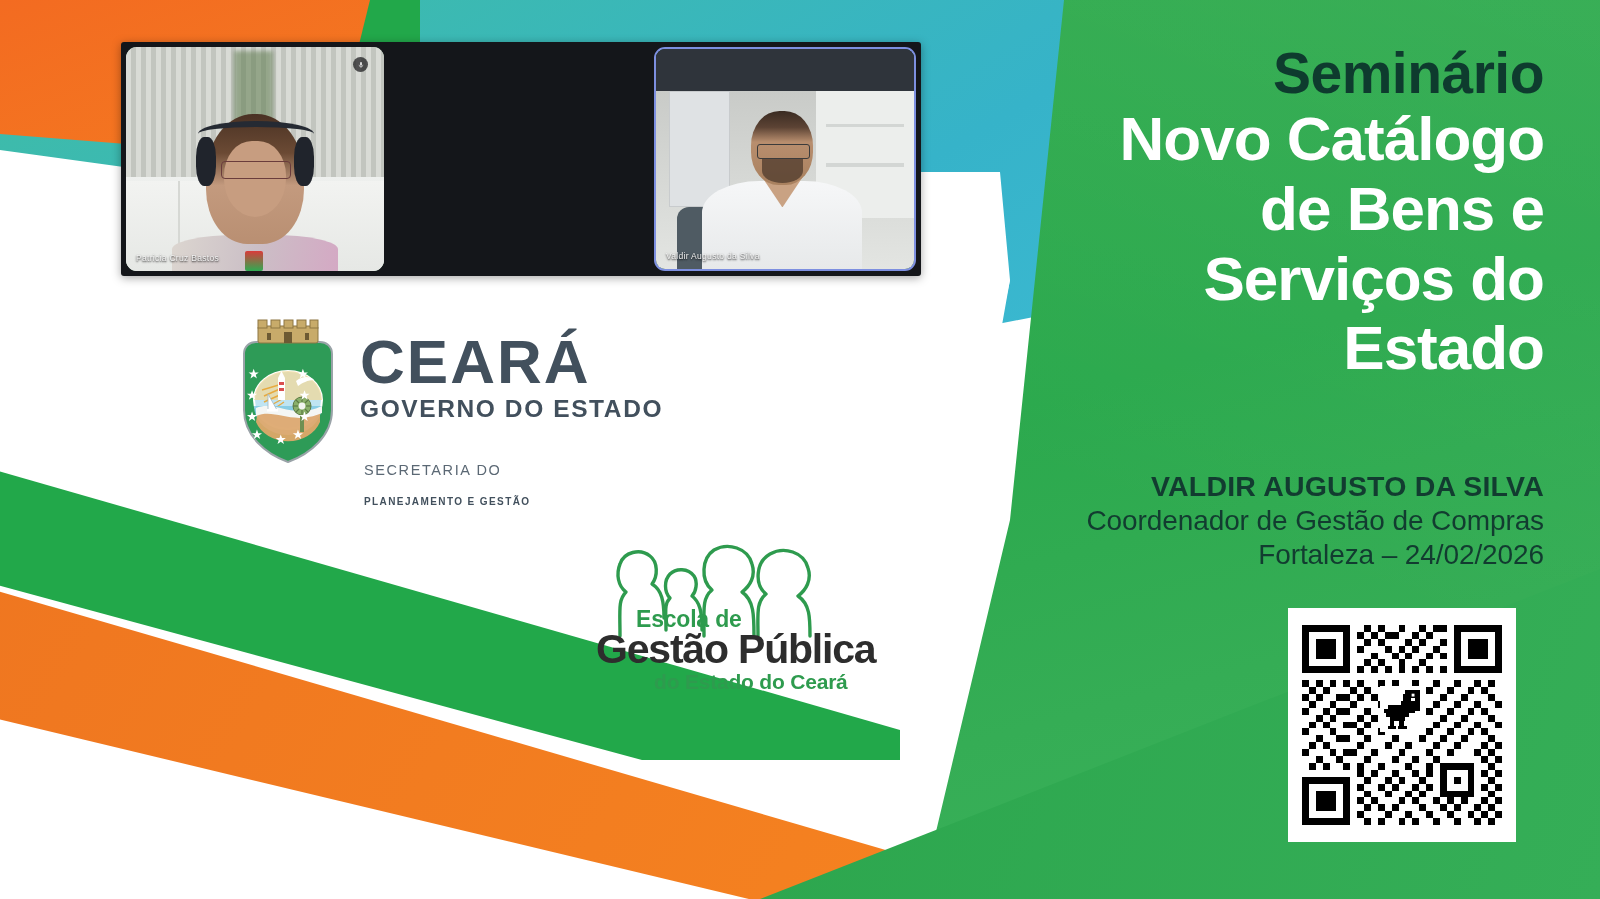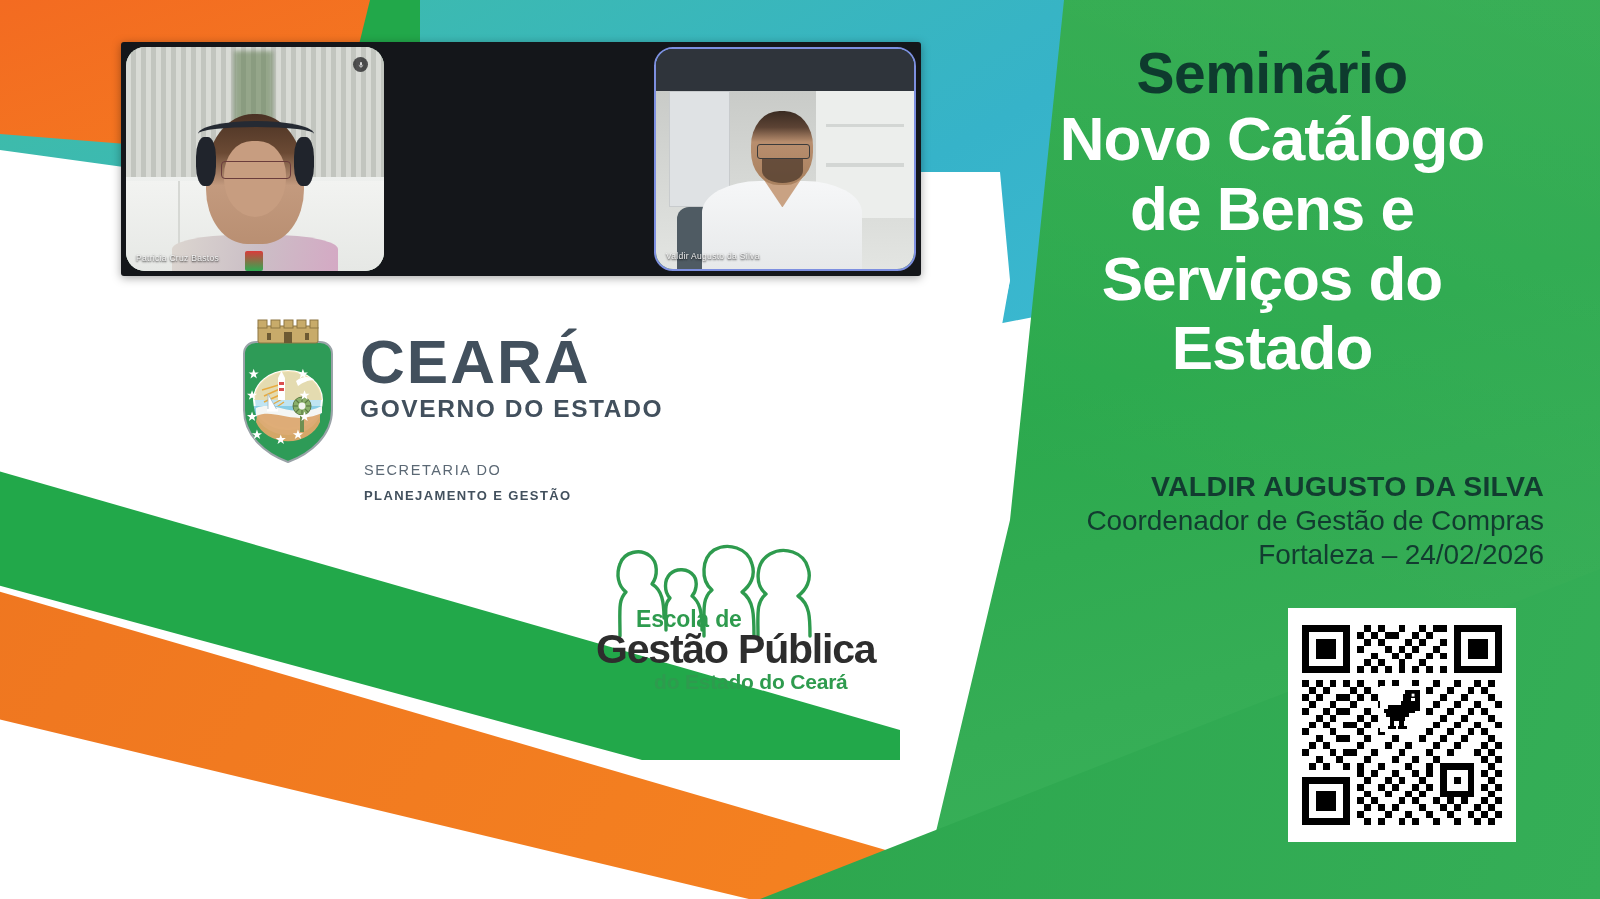--- a/index.html
+++ b/index.html
@@ -68,21 +68,21 @@
     clip-path:polygon(200px 330px, 1040px 0, 1040px 330px);
   }
 
   
   .video-strip{
     position:absolute;left:121px;top:42px;width:800px;height:234px;
     background:#14161a;border-radius:3px;overflow:hidden;
     box-shadow:0 2px 10px rgba(0,0,0,.35);
   }
   .tile{
-    position:absolute;top:5px;height:224px;border-radius:19px;overflow:hidden;
+    position:absolute;top:5px;height:224px;border-radius:11px;overflow:hidden;
     background:#14532d;
   }
   .tile.t1{left:5px;width:258px;}
   .tile.t2{left:268px;width:260px;}
   .tile.t3{left:533px;width:262px;border:2px solid #7d8fe0;box-sizing:border-box;}
   .tile-label{
     position:absolute;left:10px;bottom:8px;color:#f2f2f2;font-size:8.5px;
     letter-spacing:.3px;text-shadow:0 1px 2px rgba(0,0,0,.9);z-index:6;
     font-family:"Liberation Sans",sans-serif;white-space:nowrap;
   }
@@ -165,35 +165,35 @@
   .ceara-word{
     font-family:"Liberation Sans",sans-serif;font-weight:bold;font-size:62px;
     letter-spacing:2px;color:#42505d;line-height:.98;
   }
   .gov-word{
     font-family:"Liberation Sans",sans-serif;font-weight:bold;font-size:24.5px;
     letter-spacing:1.6px;color:#42505d;margin-top:2px;
   }
   .sec-block{position:absolute;left:132px;top:148px;}
   .sec-1{font-size:14.5px;letter-spacing:1.6px;color:#5b6874;font-family:"Liberation Sans",sans-serif;}
-  .sec-2{font-size:13px;letter-spacing:1.4px;color:#42505d;font-weight:bold;
-         font-family:"Liberation Sans",sans-serif;margin-top:10px;}
+  .sec-2{font-size:10px;letter-spacing:1.4px;color:#42505d;font-weight:bold;
+         font-family:"Liberation Sans",sans-serif;margin-top:18px;}
 
   
   .egp-logo{position:absolute;left:588px;top:518px;width:290px;height:186px;}
   .egp-people{position:absolute;left:8px;top:0;width:270px;height:120px;}
   .egp-t1{position:absolute;left:48px;top:88px;font-size:23px;font-weight:bold;color:#2e9b4e;
     font-family:Liberation Sans, sans-serif;letter-spacing:-.2px;}
   .egp-t2{position:absolute;left:8px;top:108px;font-size:41px;font-weight:bold;color:#2d2d2d;
     font-family:"Liberation Sans",sans-serif;letter-spacing:-1.2px;}
   .egp-t3{position:absolute;left:66px;top:152px;font-size:21px;font-weight:bold;color:#2e9b4e;
     font-family:"Liberation Sans",sans-serif;letter-spacing:-.2px;}
 
   
-  .right-text{position:absolute;right:48px;top:44px;width:560px;text-align:center;}
+  .right-text{position:absolute;right:56px;top:44px;width:560px;text-align:right;}
   .t-seminario{
     font-family:"Liberation Sans",sans-serif;font-weight:bold;font-size:57px;
     color:#0e3b2e;line-height:1.02;letter-spacing:-.5px;
   }
   .t-main{
     font-family:"Liberation Sans",sans-serif;font-weight:bold;font-size:62px;
     color:#ffffff;line-height:1.06;letter-spacing:-1px;margin-top:4px;
   }
   .speaker{position:absolute;right:56px;top:470px;width:560px;text-align:right;}
   .sp-name{font-family:"Liberation Sans",sans-serif;font-weight:bold;font-size:28.5px;

